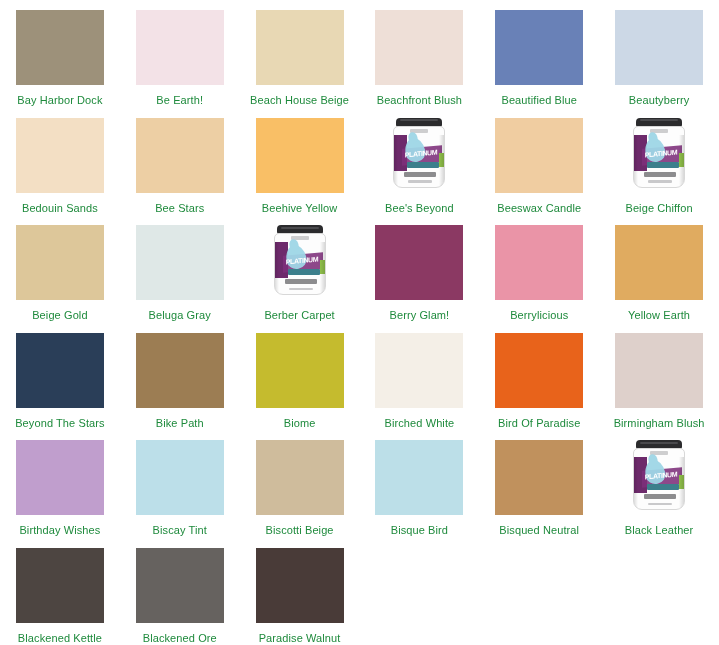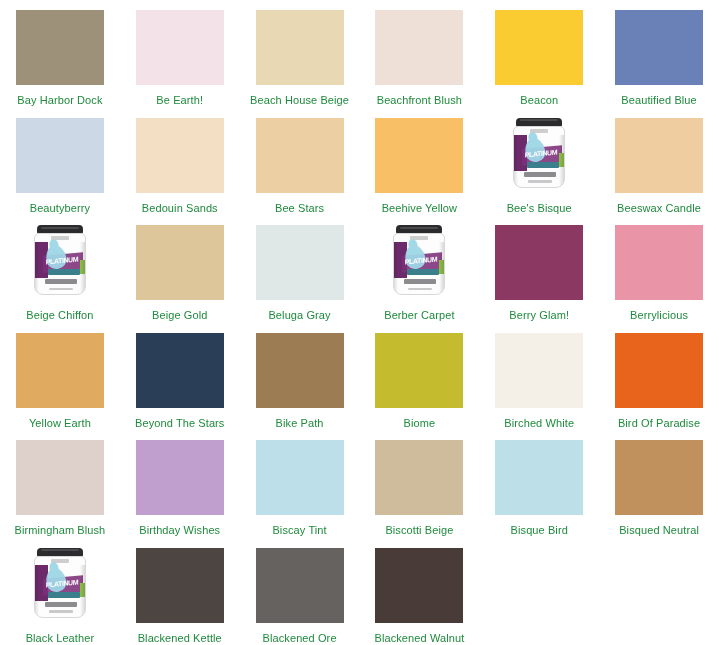--- a/index.html
+++ b/index.html
@@ -212,24 +212,20 @@
       <div class="color-chip" style="background: rgb(243, 226, 231);"></div>
       <div class="chip-label">Be Earth!</div>
     </div>
     <div class="swatch-cell">
       <div class="color-chip" style="background: rgb(232, 216, 180);"></div>
       <div class="chip-label">Beach House Beige</div>
     </div>
     <div class="swatch-cell">
       <div class="color-chip" style="background: rgb(238, 223, 215);"></div>
       <div class="chip-label">Beachfront Blush</div>
-    </div>
-    <div class="swatch-cell">
-      <div class="color-chip" style="background: rgb(251, 203, 50);"></div>
-      <div class="chip-label">Beacon</div>
     </div>
     <div class="swatch-cell">
       <div class="color-chip" style="background: rgb(105, 129, 183);"></div>
       <div class="chip-label">Beautified Blue</div>
     </div>
     <div class="swatch-cell">
       <div class="color-chip" style="background: rgb(204, 216, 230);"></div>
       <div class="chip-label">Beautyberry</div>
     </div>
     <div class="swatch-cell">
@@ -256,21 +252,21 @@
             <div class="can-word">PLATINUM</div>
             <div class="can-sub"></div>
             <div class="can-green-tab"></div>
             <div class="can-bottom-bar"></div>
             <div class="can-bottom-bar2"></div>
             <div class="can-shadow-left"></div>
             <div class="can-shadow-right"></div>
           </div>
         </div>
       </div>
-      <div class="chip-label">Bee's Bisque</div>
+      <div class="chip-label">Bee's Beyond</div>
     </div>
     <div class="swatch-cell">
       <div class="color-chip" style="background: rgb(240, 205, 161);"></div>
       <div class="chip-label">Beeswax Candle</div>
     </div>
     <div class="swatch-cell">
       <div class="paint-can">
         <div class="can-wrap">
           <div class="can-lid"></div>
           <div class="can-body">
@@ -399,15 +395,15 @@
     <div class="swatch-cell">
       <div class="color-chip" style="background: rgb(77, 69, 65);"></div>
       <div class="chip-label">Blackened Kettle</div>
     </div>
     <div class="swatch-cell">
       <div class="color-chip" style="background: rgb(102, 98, 95);"></div>
       <div class="chip-label">Blackened Ore</div>
     </div>
     <div class="swatch-cell">
       <div class="color-chip" style="background: rgb(73, 59, 56);"></div>
-      <div class="chip-label">Blackened Walnut</div>
+      <div class="chip-label">Paradise Walnut</div>
     </div>
   </div>
 
 </body></html>

